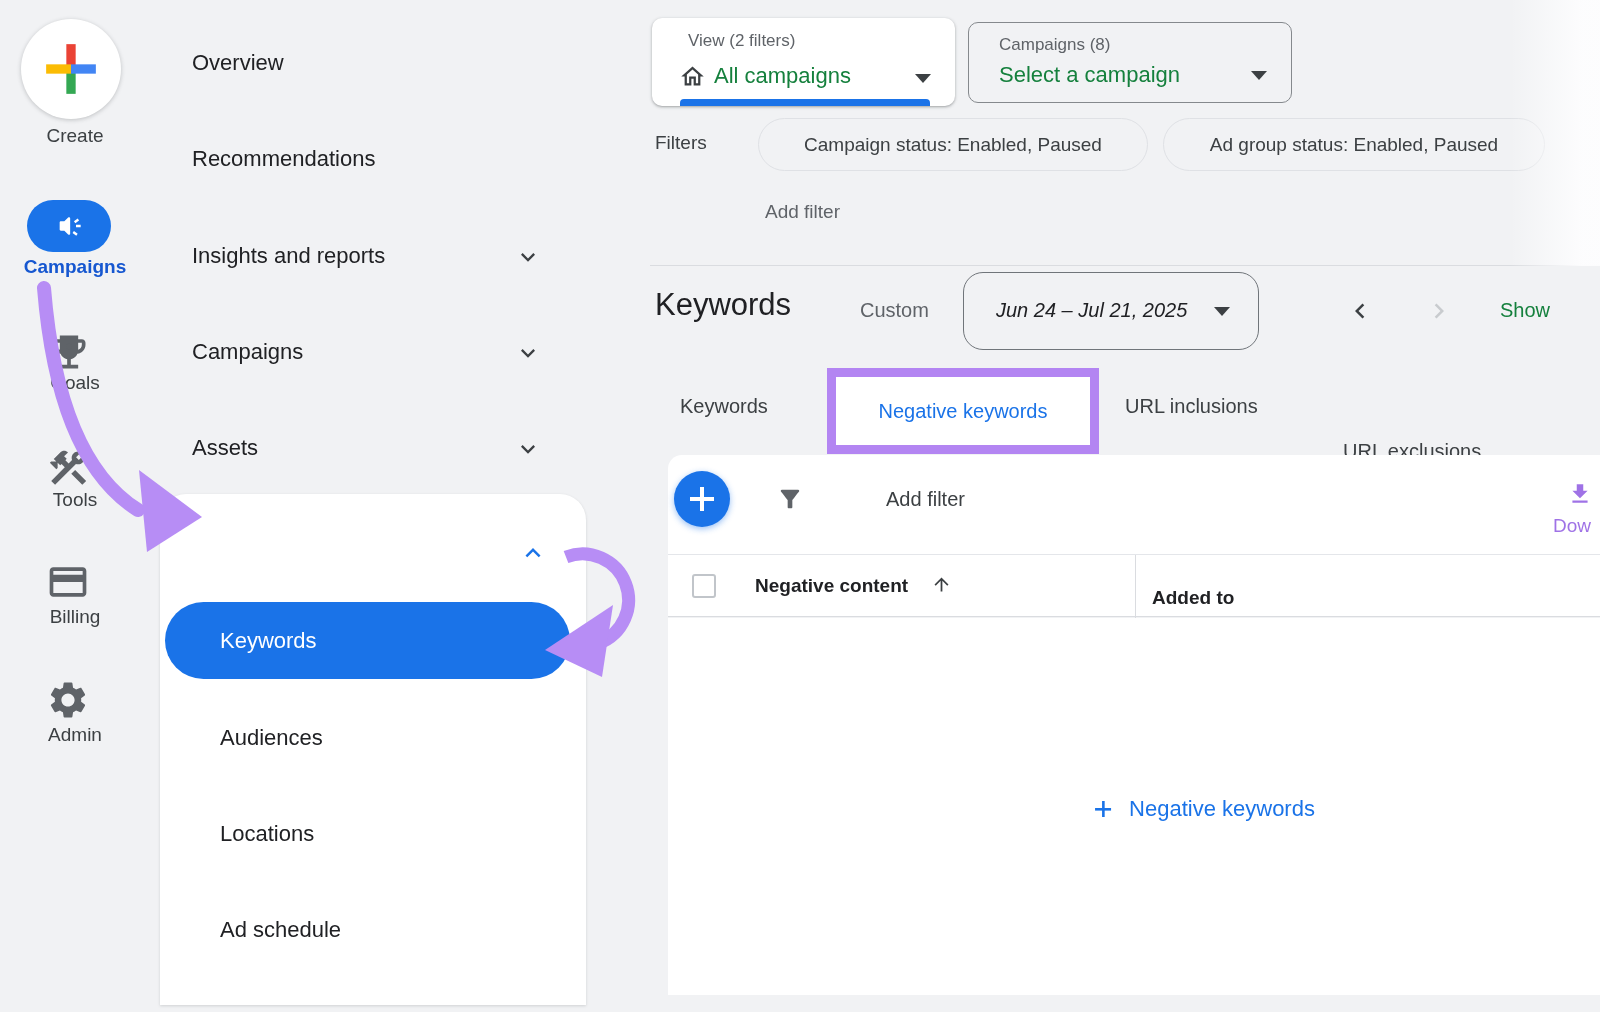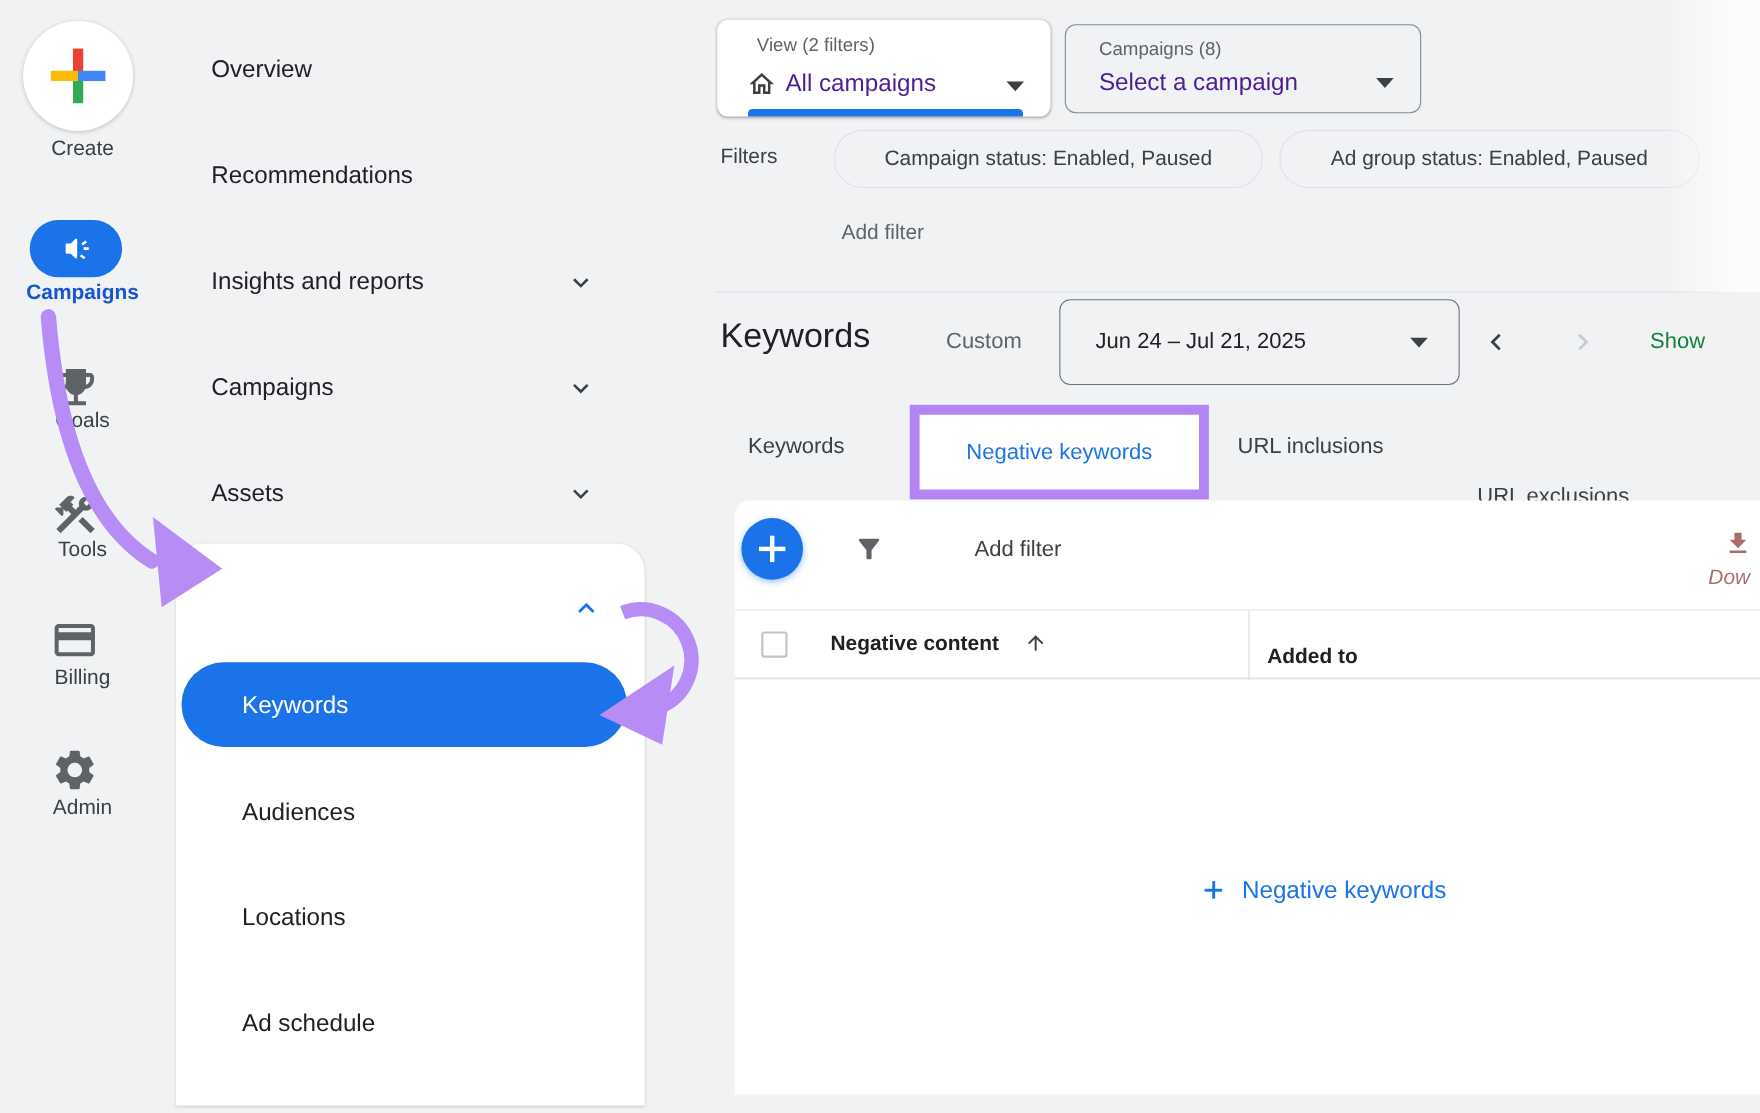--- a/index.html
+++ b/index.html
@@ -41,40 +41,40 @@
   .kw-pill { position:absolute; left:5px; top:108px; width:405px; height:77px;
     background:#1a73e8; border-radius:40px; display:flex; align-items:center; cursor:pointer; }
   .kw-pill span { margin-left:55px; color:#fff; font-size:22px; font-weight:500; }
   .nav-child { position:absolute; left:60px; font-size:22px; font-weight:500; color:#202124; cursor:pointer; }
 
   
   .view-card { position:absolute; left:652px; top:18px; width:303px; height:88px;
     background:#fff; border-radius:10px; box-shadow:0 1px 2px rgba(60,64,67,.3), 0 1px 3px 1px rgba(60,64,67,.12);
     cursor:pointer; }
   .picker-label { position:absolute; font-size:17px; color:#5f6368; }
-  .picker-value { position:absolute; font-size:22px; font-weight:500; color:#4c1d95; }
+  .picker-value { position:absolute; font-size:22px; font-weight:500; color:#15803d; }
   .caret { width:0; height:0; border-left:8px solid transparent; border-right:8px solid transparent;
     border-top:9px solid #3c4043; position:absolute; }
   .view-underline { position:absolute; left:28px; bottom:0; width:250px; height:7px;
     background:#1a73e8; border-radius:4px 4px 0 0; }
   .campaign-picker { position:absolute; left:968px; top:22px; width:324px; height:81px;
     border:1px solid #85898d; border-radius:10px; cursor:pointer; }
 
   
   .filters-label { position:absolute; left:655px; top:132px; font-size:19px; color:#3c4043; }
   .chip { position:absolute; top:118px; height:53px; border:1.5px solid #dfe1e5; border-radius:27px;
     display:flex; align-items:center; justify-content:center; font-size:19px; color:#3c4043; cursor:pointer; }
   .add-filter-top { position:absolute; left:765px; top:201px; font-size:19px; color:#5f6368; cursor:pointer; }
   .sep { position:absolute; left:650px; top:265px; width:950px; height:1px; background:#dadce0; }
 
   
   .section-title { position:absolute; left:655px; top:287px; font-size:31px; color:#202124; }
   .date-preset { position:absolute; left:860px; top:299px; font-size:20px; color:#5f6368; }
-  .date-box { position:absolute; left:963px; top:272px; width:364px; height:78px;
-    border:1px solid #70757a; border-radius:10px; cursor:pointer; }
+  .date-box { position:absolute; left:963px; top:272px; width:296px; height:78px;
+    border:1px solid #70757a; border-radius:20px; cursor:pointer;font-style:italic; }
   .date-text { position:absolute; left:32px; top:26px; font-size:20px; color:#202124; }
   .nav-arrow { position:absolute; top:296px; cursor:pointer; }
   .nav-arrow svg { width:30px; height:30px; }
   .show-link { position:absolute; left:1500px; top:299px; font-size:20px; font-weight:500; color:#15803d; cursor:pointer; white-space:nowrap; }
 
   
   .tab { position:absolute; top:395px; font-size:20px; color:#3c4043; font-weight:500; cursor:pointer; }
   .hl-box { position:absolute; left:827px; top:368px; width:272px; height:86px;
     background:#fff; border:9px solid #b385f2; }
   .hl-box .tab-active { position:absolute; left:0; top:0; width:254px; height:68px;
@@ -83,21 +83,21 @@
 
   
   .toolbar { position:absolute; left:668px; top:455px; width:932px; height:99px;
     background:#fff; border-radius:14px 0 0 0; }
   .plus-fab { position:absolute; left:6px; top:16px; width:56px; height:56px; border-radius:50%;
     background:#1a73e8; display:flex; align-items:center; justify-content:center;
     box-shadow:0 2px 6px rgba(26,115,232,.45); cursor:pointer; }
   .funnel-icon { position:absolute; left:108px; top:30px; color:#5f6368; cursor:pointer; }
   .funnel-icon svg { width:28px; height:28px; }
   .toolbar-addfilter { position:absolute; left:218px; top:33px; font-size:20px; color:#3c4043; cursor:pointer; }
-  .download-btn { position:absolute; left:885px; top:18px; color:#7f1d1d; opacity:.65; cursor:pointer;font-style:italic; }
+  .download-btn { position:absolute; left:885px; top:18px; color:#6d28d9; opacity:.65; cursor:pointer; }
   .download-btn svg { width:26px; height:26px; margin-left:14px; }
   .download-btn span { font-size:19px; display:block; margin-top:8px; }
 
   
   .thead { position:absolute; left:668px; top:554px; width:932px; height:63px;
     background:#fff; border-top:1px solid #e4e6ea; border-bottom:1px solid #dadce0; }
   .checkbox { position:absolute; left:24px; top:19px; width:24px; height:24px;
     border:2px solid #c1c5ca; border-radius:3px; background:#fff; cursor:pointer; }
   .th { position:absolute; top:20px; font-size:19px; font-weight:700; color:#202124; }
   .sort-arrow { position:absolute; left:263px; top:19px; color:#3c4043; }

